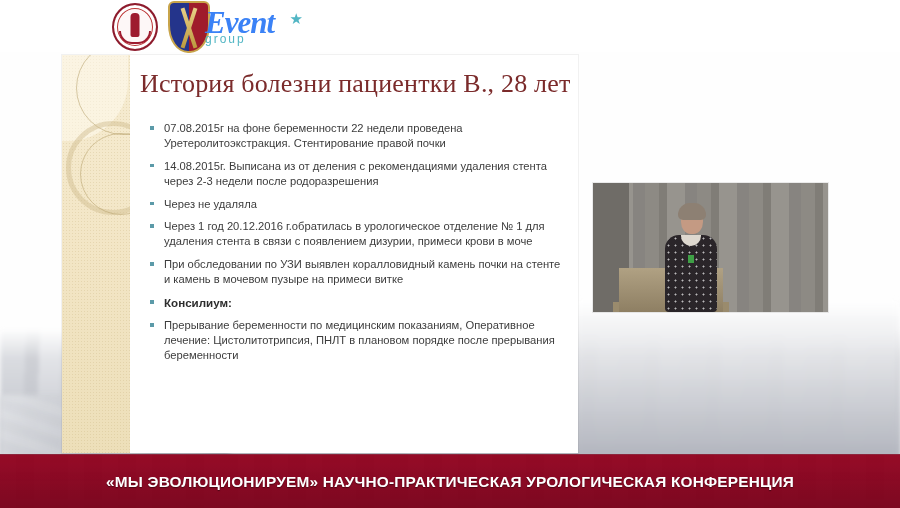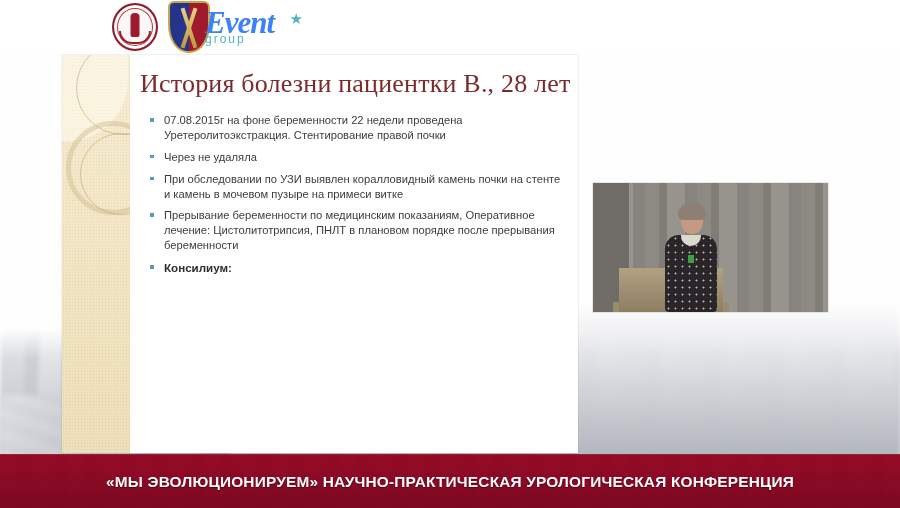--- a/index.html
+++ b/index.html
@@ -140,20 +140,21 @@
     letter-spacing:.2px;white-space:nowrap;
   }
 
   .bullets{
     position:absolute;left:86px;top:58px;width:418px;
   }
   .bullet{
     position:relative;padding-left:16px;margin-bottom:7px;
     font:400 11.2px "Liberation Sans",sans-serif;color:#3c3c3c;
     line-height:1.33;
+    margin-top:8px;
   }
   .bullet::before{
     content:"";position:absolute;left:2px;top:5px;width:3.5px;height:3.5px;
     background:#5b9aa8;
   }
   .bullet.strong{font-weight:700;color:#2d2d2d;font-size:11.6px;}
 
   
   .video{
     position:absolute;left:593px;top:183px;width:235px;height:129px;
@@ -258,24 +259,26 @@
       <div class="blob"></div>
       <div class="ring r1"></div>
       <div class="ring r2"></div>
       <div class="ring r3"></div>
     </div>
 
     <div class="slide-title">История болезни пациентки В., 28 лет</div>
 
     <div class="bullets">
       <div class="bullet">07.08.2015г на фоне беременности 22 недели проведена Уретеролитоэкстракция. Стентирование правой почки</div>
+      <div class="bullet">14.08.2015г. Выписана из от деления с рекомендациями удаления стента через 2-3 недели после родоразрешения</div>
       <div class="bullet">Через не удаляла</div>
+      <div class="bullet">Через 1 год 20.12.2016 г.обратилась в урологическое отделение № 1 для удаления стента в связи с появлением дизурии, примеси крови в моче</div>
       <div class="bullet">При обследовании по УЗИ выявлен коралловидный камень почки на стенте и камень в мочевом пузыре на примеси витке</div>
+      <div class="bullet strong">Консилиум:</div>
       <div class="bullet">Прерывание беременности по медицинским показаниям, Оперативное лечение: Цистолитотрипсия, ПНЛТ в плановом порядке после прерывания беременности</div>
-      <div class="bullet strong">Консилиум:</div>
     </div>
 
   </div>
 
   <div class="video">
     <div class="v-curtain"></div>
     <div class="v-wall"></div>
     <div class="v-podium2"></div>
     <div class="v-podium"></div>
     <div class="v-body"></div>

